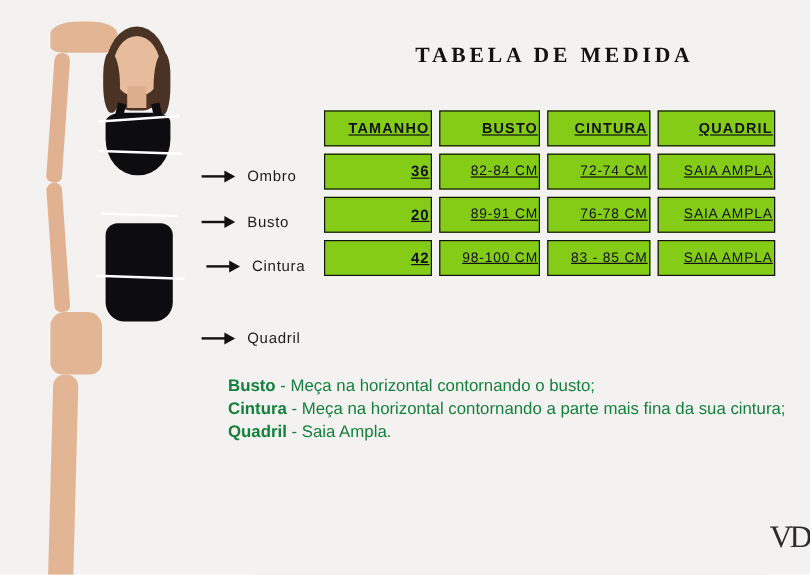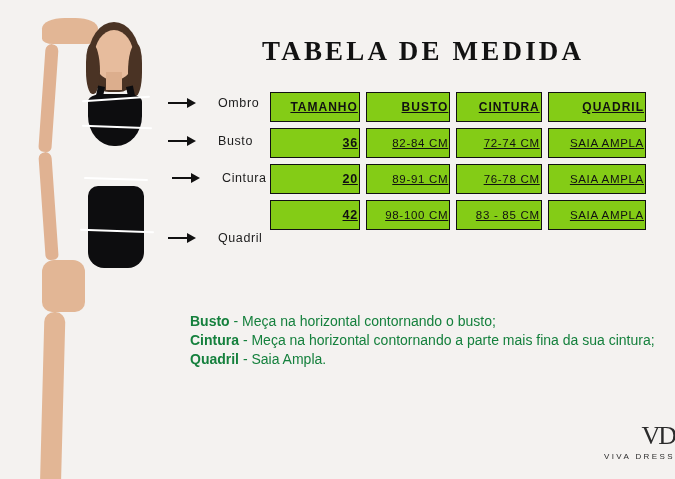--- a/index.html
+++ b/index.html
@@ -104,25 +104,26 @@
     height: 2px;
     background: #ffffff;
     border-radius: 2px;
   }
 
   
   .arrow-row {
     position: absolute;
     display: flex;
     align-items: center;
-    gap: 20px;
+    gap: 8px;
     color: #1c1c1c;
     font-size: 12.5px;
     letter-spacing: 0.6px;
     white-space: nowrap;
+    margin-top: 44px;
   }
   .arrow-glyph {
     display: inline-block;
     width: 30px;
     height: 12px;
     position: relative;
   }
   .arrow-glyph::before {
     content: "";
     position: absolute;
@@ -139,22 +140,23 @@
     border-bottom: 5px solid transparent;
     border-left: 9px solid #111;
   }
 
   
   #title {
     position: absolute;
     left: 262px;
     top: 36px;
     width: 400px;
+    text-align: center;
     font-family: "Liberation Serif", serif;
-    font-size: 27px;
+    font-size: 18px;
     font-weight: bold;
     letter-spacing: 3.2px;
     color: #121212;
   }
 
   
   #size-table {
     position: absolute;
     left: 264px;
     top: 86px;
@@ -303,16 +305,15 @@
     <div>
       <b>Cintura</b><span> - Meça na horizontal contornando a parte mais fina da sua cintura;</span>
     </div>
     <div>
       <b>Quadril</b><span> - Saia Ampla.</span>
     </div>
   </div>
 
   <div id="logo">
     <div class="mark">VD</div>
-    <div class="wordmark">VIVA DRESS</div>
   </div>
 
 </div>
 
 </body></html>

